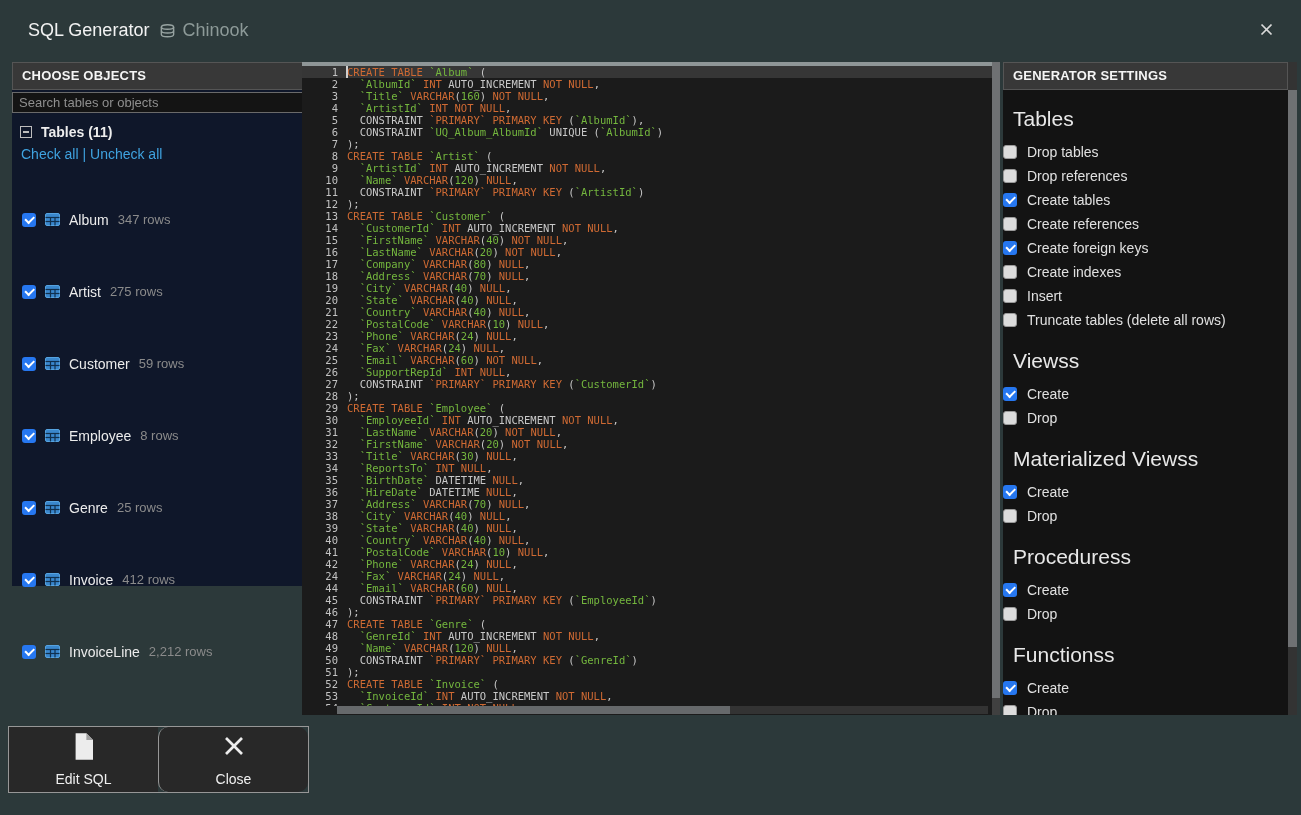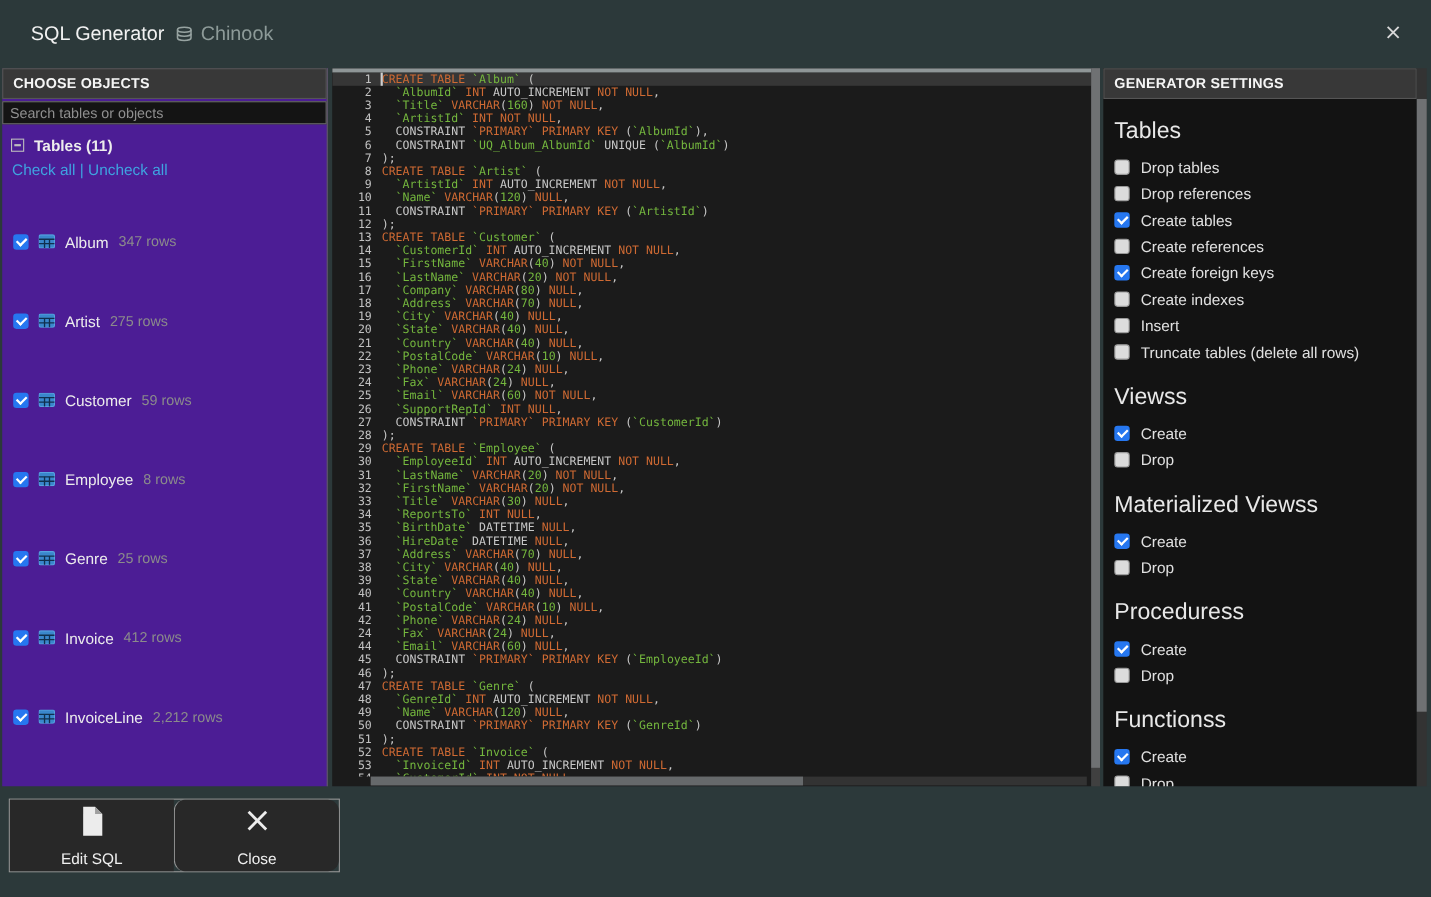--- a/index.html
+++ b/index.html
@@ -11,21 +11,21 @@
   
   .titlebar{position:absolute;left:0;top:0;width:1301px;height:60px;display:flex;align-items:center;}
   .title-main{color:#f2f2f2;font-size:18px;margin-left:28px;}
   .db-icon{margin:2px 6px 0 10px;display:inline-flex;}
   .title-sub{color:#8d9a98;font-size:18px;}
   .win-close{position:absolute;right:26px;top:22px;width:16px;height:16px;cursor:pointer;display:flex;}
   
   .panel-hdr{height:26px;line-height:26px;background:#383838;border:1px solid #555;
     color:#f5f5f5;font-size:13px;font-weight:bold;padding-left:9px;letter-spacing:.2px;}
   
-  .sidebar{position:absolute;left:2px;top:62px;width:296px;height:653px;background:#4c1d95;
+  .sidebar{position:absolute;left:12px;top:62px;width:296px;height:524px;background:#0f172a;
     border-right:1px solid #5e5e5e;box-sizing:border-box;}
   .search{display:block;box-sizing:border-box;width:100%;height:21px;margin-top:2px;
     background:#141414;border:1px solid #6a6a6a;color:#cfcfcf;font-size:13px;padding:0 6px;outline:none;
     font-family:"Liberation Sans",sans-serif;}
   .search::placeholder{color:#8f8f8f;}
   .tree-head{display:flex;align-items:center;margin:11px 0 0 8px;}
   .expander{width:10px;height:10px;border:1px solid #bdbdbd;position:relative;flex:none;cursor:pointer;}
   .expander::after{content:"";position:absolute;left:2px;right:2px;top:4px;height:1.5px;background:#bdbdbd;}
   .tree-label{color:#ededed;font-size:14px;font-weight:bold;margin-left:9px;}
   .links{margin:6px 0 4px 9px;font-size:14px;color:#3fa3e0;}
@@ -52,21 +52,21 @@
   .code .k{color:#cf6a33;}
   .code .g{color:#74b73e;}
   .caret{position:absolute;left:44px;top:4px;width:2px;height:12px;background:#cfcfcf;}
   .hscroll{position:absolute;left:35px;bottom:1px;width:651px;height:8px;background:#333;}
   .hthumb{position:absolute;left:0;top:0;height:8px;width:393px;background:#66696b;cursor:pointer;}
   .vscroll{position:absolute;left:992px;top:62px;width:8px;height:653px;background:#404040;}
   .vthumb{position:absolute;left:0;top:0;width:8px;height:636px;background:#6f7173;cursor:pointer;}
   
   .rpanel{position:absolute;left:1003px;top:62px;width:285px;height:653px;background:#131313;overflow:hidden;}
   .section-title{font-size:21px;color:#e8e8e8;margin:17px 0 9px 10px;font-weight:400;}
-  .opt{display:flex;align-items:center;height:24px;padding-left:10px;cursor:pointer;}
+  .opt{display:flex;align-items:center;height:24px;cursor:pointer;}
   .opt .olabel{color:#e0e0e0;font-size:14px;margin-left:10px;}
   .rscroll{position:absolute;left:1288px;top:62px;width:9px;height:653px;background:#333;}
   .rthumb{position:absolute;left:0;top:28px;width:9px;height:557px;background:#6f7173;cursor:pointer;}
   
   .footer{position:absolute;left:0;top:715px;width:1301px;height:100px;background:#2c393a;}
   .btngroup{position:absolute;left:8px;top:11px;display:flex;border:1px solid #979797;}
   .fbtn{width:149px;height:65px;background:#282828;display:flex;flex-direction:column;align-items:center;
     justify-content:center;cursor:pointer;}
   .fbtn + .fbtn{border-left:1px solid #979797;border-radius:10px;}
   .fbtn .blabel{color:#f0f0f0;font-size:14px;margin-top:6px;}

